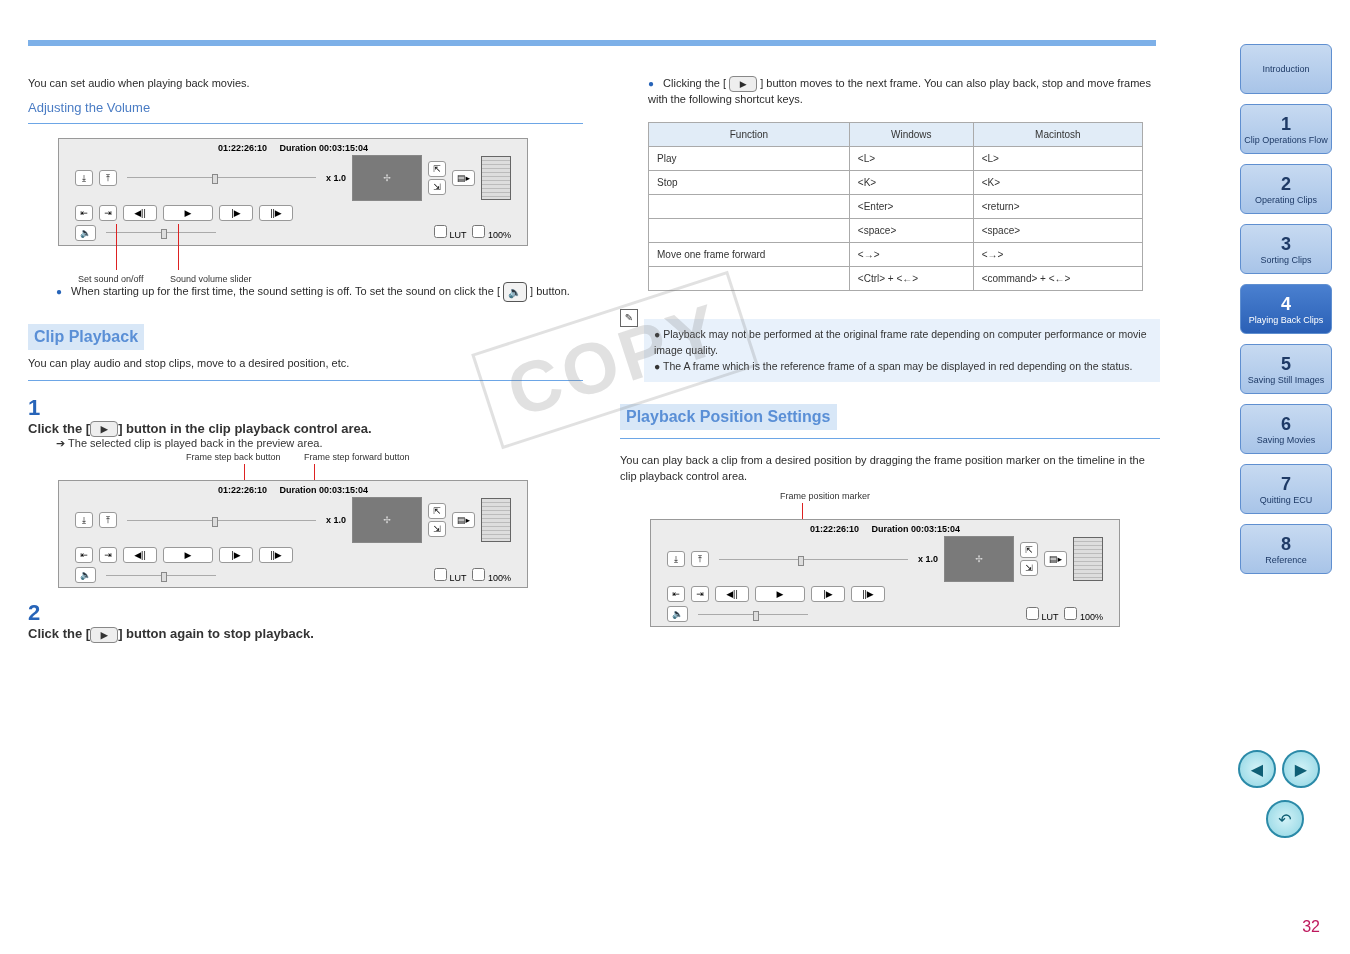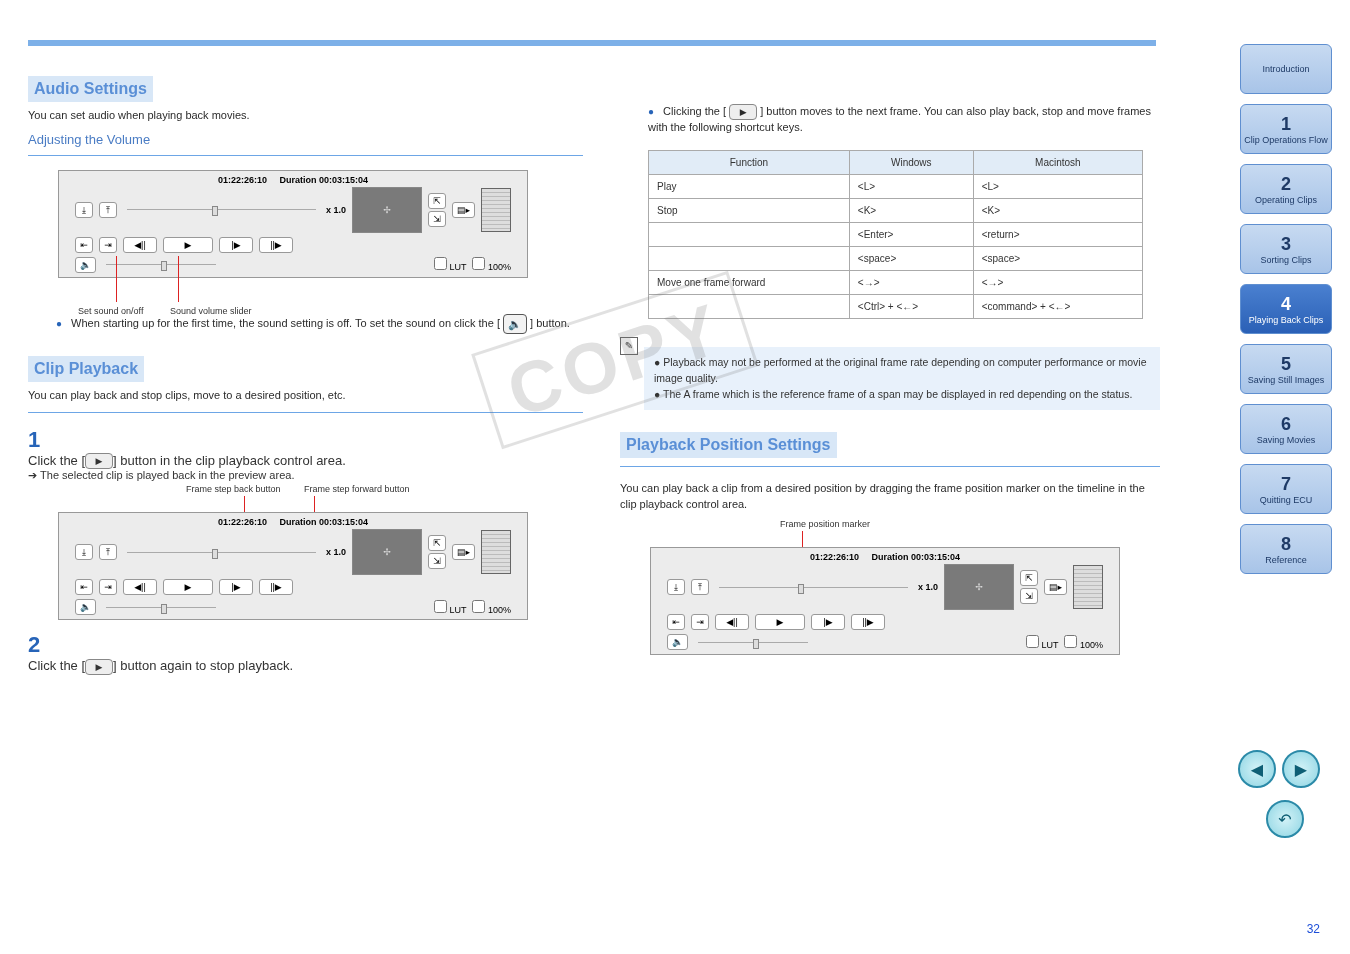--- a/index.html
+++ b/index.html
@@ -11,30 +11,30 @@
     width: 1350px;
     height: 954px;
     position: relative;
   }
   .top-bar {
     position: absolute;
     top: 40px; left: 28px; width: 1128px; height: 6px;
     background: #7db0e8;
   }
   .col-left { position: absolute; left: 28px; top: 76px; width: 555px; }
-  .col-right { position: absolute; left: 620px; top: 76px; width: 540px; margin-top: 28px; }
+  .col-right { position: absolute; left: 620px; top: 76px; width: 540px; }
   .h2 { font-size: 16px; color: #5a8fd6; font-weight: bold; margin-bottom: 6px; }
   .h2bg { background: #d8e7f7; padding: 4px 6px; display: inline-block; }
   .h3 { font-size: 13px; color: #4a7cc4; margin: 8px 0 4px; }
   .hr-blue { border: none; border-top: 1px solid #6da6e6; margin: 8px 0 14px; }
   .body { font-size: 11px; line-height: 1.45; color: #2b2b2b; }
   .step { margin-bottom: 8px; }
   .bignum { display:inline-block; font-size: 22px; font-weight: bold; color: #2764b8; width: 28px; vertical-align: top; }
-  .step-text { display:inline-block; width: calc(100% - 30px); vertical-align: top; font-weight: normal; font-size: 13px; }
-  .step-sub { font-size: 11px; font-weight: normal; }
+  .step-text { display:inline-block; width: calc(100% - 30px); vertical-align: top; font-weight: bold; font-size: 13px; }
+  .step-sub { margin-left: 28px; font-size: 11px; font-weight: normal; }
   .bullet::before { content: "●"; color:#2764b8; font-size:10px; margin-right:6px; }
   .play-icon-box { display:inline-block; border:1px solid #888; border-radius:4px; width:28px; height:16px; vertical-align:middle; background:#eee; text-align:center; line-height:14px; font-size:9px; }
   .sound-icon-box { display:inline-block; border:1px solid #555; border-radius:4px; width:24px; height:20px; vertical-align:middle; background:#f2f2f2; text-align:center; line-height:18px; font-size:11px; }
   .marker-label { font-size: 9px; color:#333; }
   .controlbar {
     border:1px solid #999; background:#ececec;
     font-size:9px; color:#000; padding:4px 16px; position:relative;
     width: 470px;
   }
   .cb-row1 { display:flex; align-items:center; gap:6px; }
@@ -51,34 +51,31 @@
   .tbl th { background:#e1ecf7; text-align:center; font-weight:normal; }
   .note-icon { display:inline-block; width:18px; height:18px; border:1px solid #666; background:#fff; font-size:10px; text-align:center; line-height:16px; margin-right:6px; vertical-align:top; }
   .note { background:#e8f1fb; padding:8px 10px; margin-top:10px; font-size:10.5px; line-height:1.5; }
   .sidebar { position:absolute; right:18px; top:44px; width:92px; }
   .side-btn { width:92px; height:50px; border:1px solid #5f8fd0; border-radius:6px; background:linear-gradient(#c7daf1,#a8c4e8); margin-bottom:10px; font-size:9px; text-align:center; display:flex; flex-direction:column; justify-content:center; color:#1e3a66; cursor:pointer; }
   .side-btn.active { background:linear-gradient(#4a80d0,#2a60b6); color:#fff; }
   .side-btn .bignav { font-size:18px; font-weight:bold; }
   .pager { position:absolute; right:30px; top:750px; display:flex; gap:6px; align-items:center; }
   .round { width:38px; height:38px; border-radius:50%; border:2px solid #2b8aa8; background:radial-gradient(#d3f2f7,#8ed5e3); display:flex; align-items:center; justify-content:center; font-size:16px; color:#0f5f75; cursor:pointer; }
   .round.back { position:absolute; right:46px; top:800px; }
-  .pageno { position:absolute; right:30px; bottom:18px; font-size:12px; color:#1d4ed8; }
+  .pageno { position:absolute; right:30px; bottom:18px; font-size:16px; color:#be185d; }
   .watermark { position:absolute; left:480px; top:310px; font-size:72px; color:rgba(120,120,120,0.22); font-weight:bold; transform:rotate(-18deg); border:3px solid rgba(120,120,120,0.22); padding:6px 22px; letter-spacing:4px; pointer-events:none; }
   .red-marker { position:absolute; width:1px; background:#d22; }
 </style>
 </head>
 <body>
 
 <div class="top-bar"></div>
 
 <div class="col-left">
 
-  <div class="h2">
-    <span class="h2bg">Audio Settings</span>
-  </div>
   <div class="body">You can set audio when playing back movies.</div>
 
   <div class="h3">Adjusting the Volume</div>
   <hr class="hr-blue">
 
   <div style="position:relative; margin:14px 0 6px 30px;">
     <div class="controlbar">
       <div class="cb-row1">
         <span style="flex:1; text-align:center;">
           <b>01:22:26:10</b>
@@ -131,21 +128,21 @@
   <div class="body" style="margin:36px 0 8px 28px;">
     <span class="bullet"></span>
     <span>When starting up for the first time, the sound setting is off. To set the sound on click the [</span>
     <span class="sound-icon-box">🔈</span>
     <span>] button.</span>
   </div>
 
   <div class="h2" style="margin-top:22px;">
     <span class="h2bg">Clip Playback</span>
   </div>
-  <div class="body">You can play back and stop clips, move to a desired position, etc.</div>
+  <div class="body">You can play audio and stop clips, move to a desired position, etc.</div>
   <hr class="hr-blue">
 
   <div class="step">
     <span class="bignum">1</span>
     <span class="step-text">
       Click the [<span class="play-icon-box">▶</span>] button in the clip playback control area.
     </span>
     <div class="step-sub">➔ <span>The selected clip is played back in the preview area.</span></div>
   </div>
 

